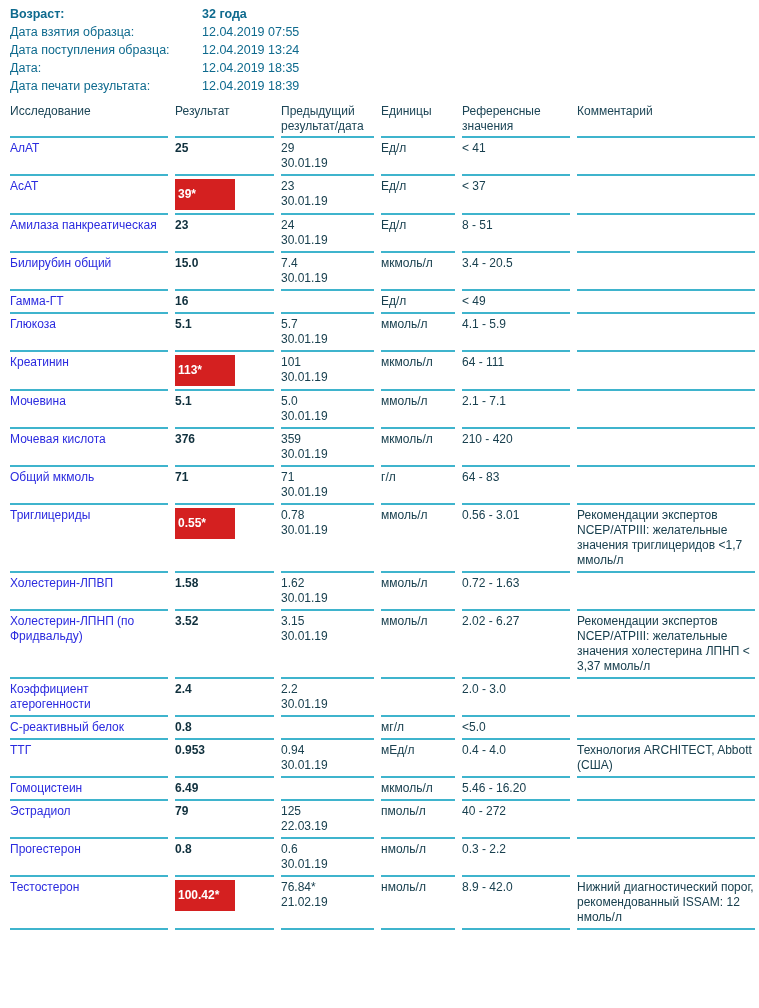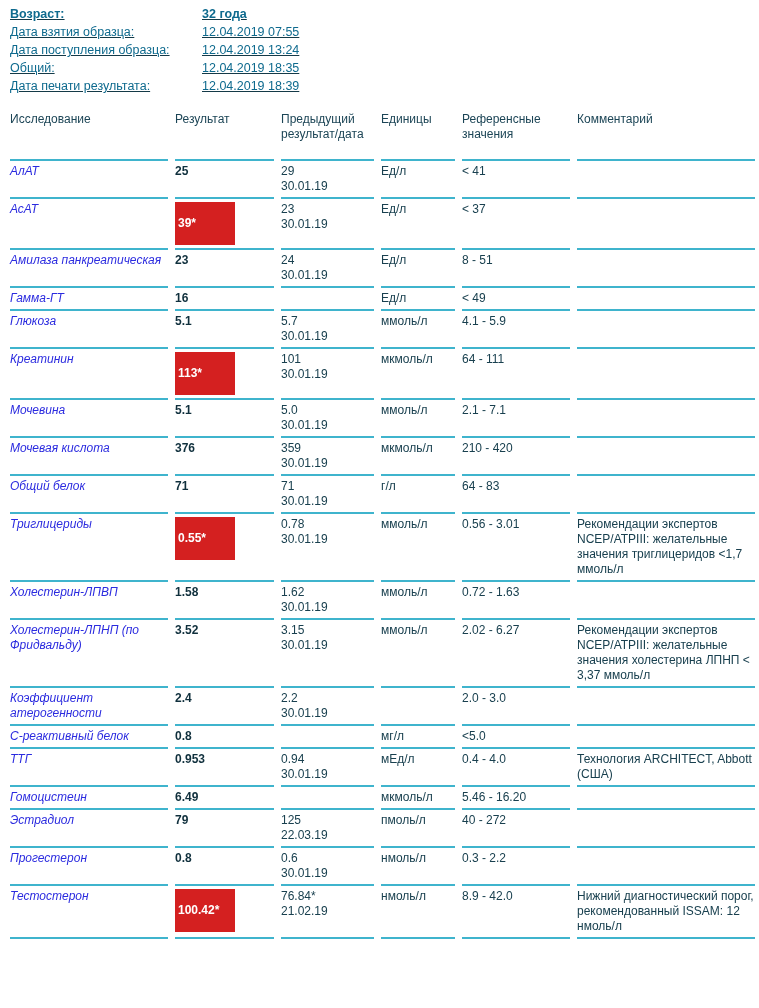--- a/index.html
+++ b/index.html
@@ -10,21 +10,21 @@
   }
   .page {
     width: 759px;
     height: 1008px;
     background: #ffffff;
     overflow: hidden;
     padding-top: 5px;
   }
 
   
-  .patient-block { margin-left: 10px; margin-bottom: 14px; text-decoration: underline; }
+  .patient-block { margin-left: 10px; margin-bottom: 6px; }
   .patient-row { display: flex; font-size: 12.5px; line-height: 18px; color: #0e6a8e; }
   .patient-row .p-label { width: 192px; flex: 0 0 192px; }
   .patient-row.bold .p-label, .patient-row.bold .p-value { font-weight: bold; }
 
   
   table.results {
     border-collapse: separate;
     border-spacing: 7px 0;
     table-layout: fixed;
     margin-left: 3px;
@@ -42,34 +42,34 @@
   th, td {
     text-align: left;
     vertical-align: top;
     font-weight: normal;
     padding: 3px 0 3px 0;
     border-bottom: 2px solid #3fb4cd;
     word-wrap: break-word;
   }
   thead th {
     color: #1c4556;
-    padding-bottom: 17px;
-  }
-  td.c-name { color: #2b2bdf; font-style: italic; }
+    padding-bottom: 2px;
+  }
+  td.c-name { color: #2b2bdf; }
   td.c-name a { color: #2b2bdf; text-decoration: none; cursor: pointer; }
   td.c-result { font-weight: bold; color: #10303d; }
   td.c-prev, td.c-units, td.c-ref, td.c-comment { color: #19404f; }
 
   .flag {
     display: inline-block;
     min-width: 60px;
     background: #d42020;
     color: #ffffff;
     font-weight: bold;
-    padding: 14px 3px;
+    padding: 8px 3px;
   }
 </style>
 </head>
 <body>
 
 <div class="page">
 
   <div class="patient-block" id="patient-block">
     <div class="patient-row bold">
       <span class="p-label">Возраст:</span>
@@ -81,21 +81,21 @@
       <span class="p-label">Дата взятия образца:</span>
       <span class="p-value">12.04.2019 07:55</span>
     </div>
 
     <div class="patient-row">
       <span class="p-label">Дата поступления образца:</span>
       <span class="p-value">12.04.2019 13:24</span>
     </div>
 
     <div class="patient-row">
-      <span class="p-label">Общий:</span>
+      <span class="p-label">Дата:</span>
       <span class="p-value">12.04.2019 18:35</span>
     </div>
 
     <div class="patient-row">
       <span class="p-label">Дата печати результата:</span>
       <span class="p-value">12.04.2019 18:39</span>
     </div>
   </div>
 
   <table class="results">
@@ -147,20 +147,31 @@
       <td class="c-result"><span class="result-val">23</span></td>
       <td class="c-prev">
         <div>24</div>
         <div>30.01.19</div>
       </td>
       <td class="c-units">Ед/л</td>
       <td class="c-ref">8 - 51</td>
       <td class="c-comment"></td>
     </tr>
 
+    <tr>
+      <td class="c-name"><a>Билирубин общий</a></td>
+      <td class="c-result"><span class="result-val">15.0</span></td>
+      <td class="c-prev">
+        <div>7.4</div>
+        <div>30.01.19</div>
+      </td>
+      <td class="c-units">мкмоль/л</td>
+      <td class="c-ref">3.4 - 20.5</td>
+      <td class="c-comment"></td>
+    </tr>
 
     <tr>
       <td class="c-name"><a>Гамма-ГТ</a></td>
       <td class="c-result"><span class="result-val">16</span></td>
       <td class="c-prev">
         <div></div>
         <div></div>
       </td>
       <td class="c-units">Ед/л</td>
       <td class="c-ref">&lt; 49</td>
@@ -209,21 +220,21 @@
       <td class="c-prev">
         <div>359</div>
         <div>30.01.19</div>
       </td>
       <td class="c-units">мкмоль/л</td>
       <td class="c-ref">210 - 420</td>
       <td class="c-comment"></td>
     </tr>
 
     <tr>
-      <td class="c-name"><a>Общий белок</a></td>
+      <td class="c-name"><a>Общий мкмоль</a></td>
       <td class="c-result"><span class="result-val">71</span></td>
       <td class="c-prev">
         <div>71</div>
         <div>30.01.19</div>
       </td>
       <td class="c-units">г/л</td>
       <td class="c-ref">64 - 83</td>
       <td class="c-comment"></td>
     </tr>
 

